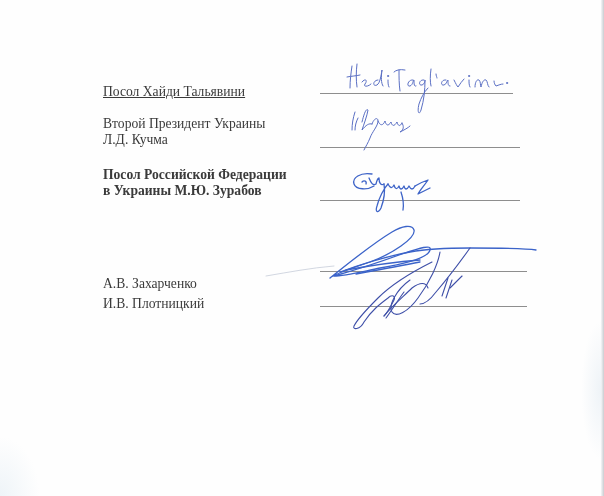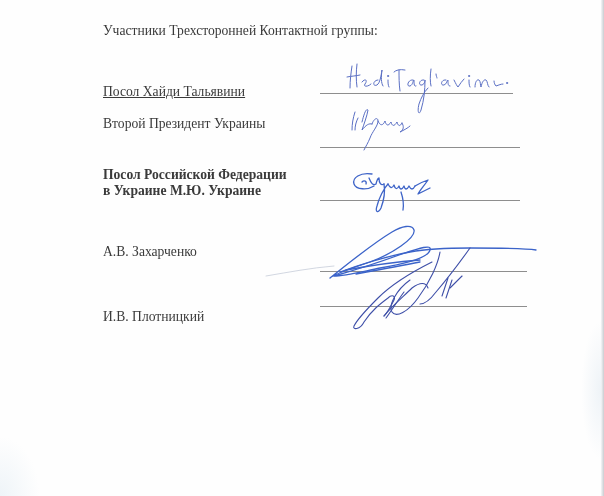--- a/index.html
+++ b/index.html
@@ -70,44 +70,44 @@
       width: 20px;
       height: 140px;
       background: radial-gradient(ellipse at right center, #eef3f7 0%, rgba(255,255,255,0) 70%);
     }
   </style>
 </head>
 <body>
 
 <div class="page">
 
-  <div class="heading">Участники Трехсторонней Контактной группы:</div>
 
   <div class="label" style="top:84px;text-decoration:underline;">
     <span>Посол Хайди Тальявини</span>
   </div>
   <div class="sig-line" style="left:320px; top:93px; width:193px;"></div>
 
   <div class="label" style="top:116px;">
     <span>Второй Президент Украины</span>
+    <span>Л.Д. Кучма</span>
   </div>
   <div class="sig-line" style="left:320px; top:147px; width:200px;"></div>
 
   <div class="label" style="top:167px;font-weight:bold;">
     <span>Посол Российской Федерации</span>
-    <span>в Украине М.Ю. Украине</span>
+    <span>в Украины М.Ю. Зурабов</span>
   </div>
   <div class="sig-line" style="left:320px; top:200px; width:200px;"></div>
 
-  <div class="label" style="top:244px;">
+  <div class="label" style="top:276px;">
     <span>А.В. Захарченко</span>
   </div>
   <div class="sig-line" style="left:320px; top:271px; width:207px;"></div>
 
-  <div class="label" style="top:309px;">
+  <div class="label" style="top:296px;">
     <span>И.В. Плотницкий</span>
   </div>
   <div class="sig-line" style="left:320px; top:306px; width:207px;"></div>
 
   <svg class="signatures" viewBox="0 0 604 496" xmlns="http://www.w3.org/2000/svg">
 
     <g fill="none" stroke="#5a6fc4" stroke-width="1" stroke-linecap="round" stroke-linejoin="round">
       <path d="M352 66 C351 73 350 80 350 88"></path>
       <path d="M347 77 C352 76 356 76 360 75"></path>
       <path d="M357 64 C356 72 356 80 357 87"></path>

